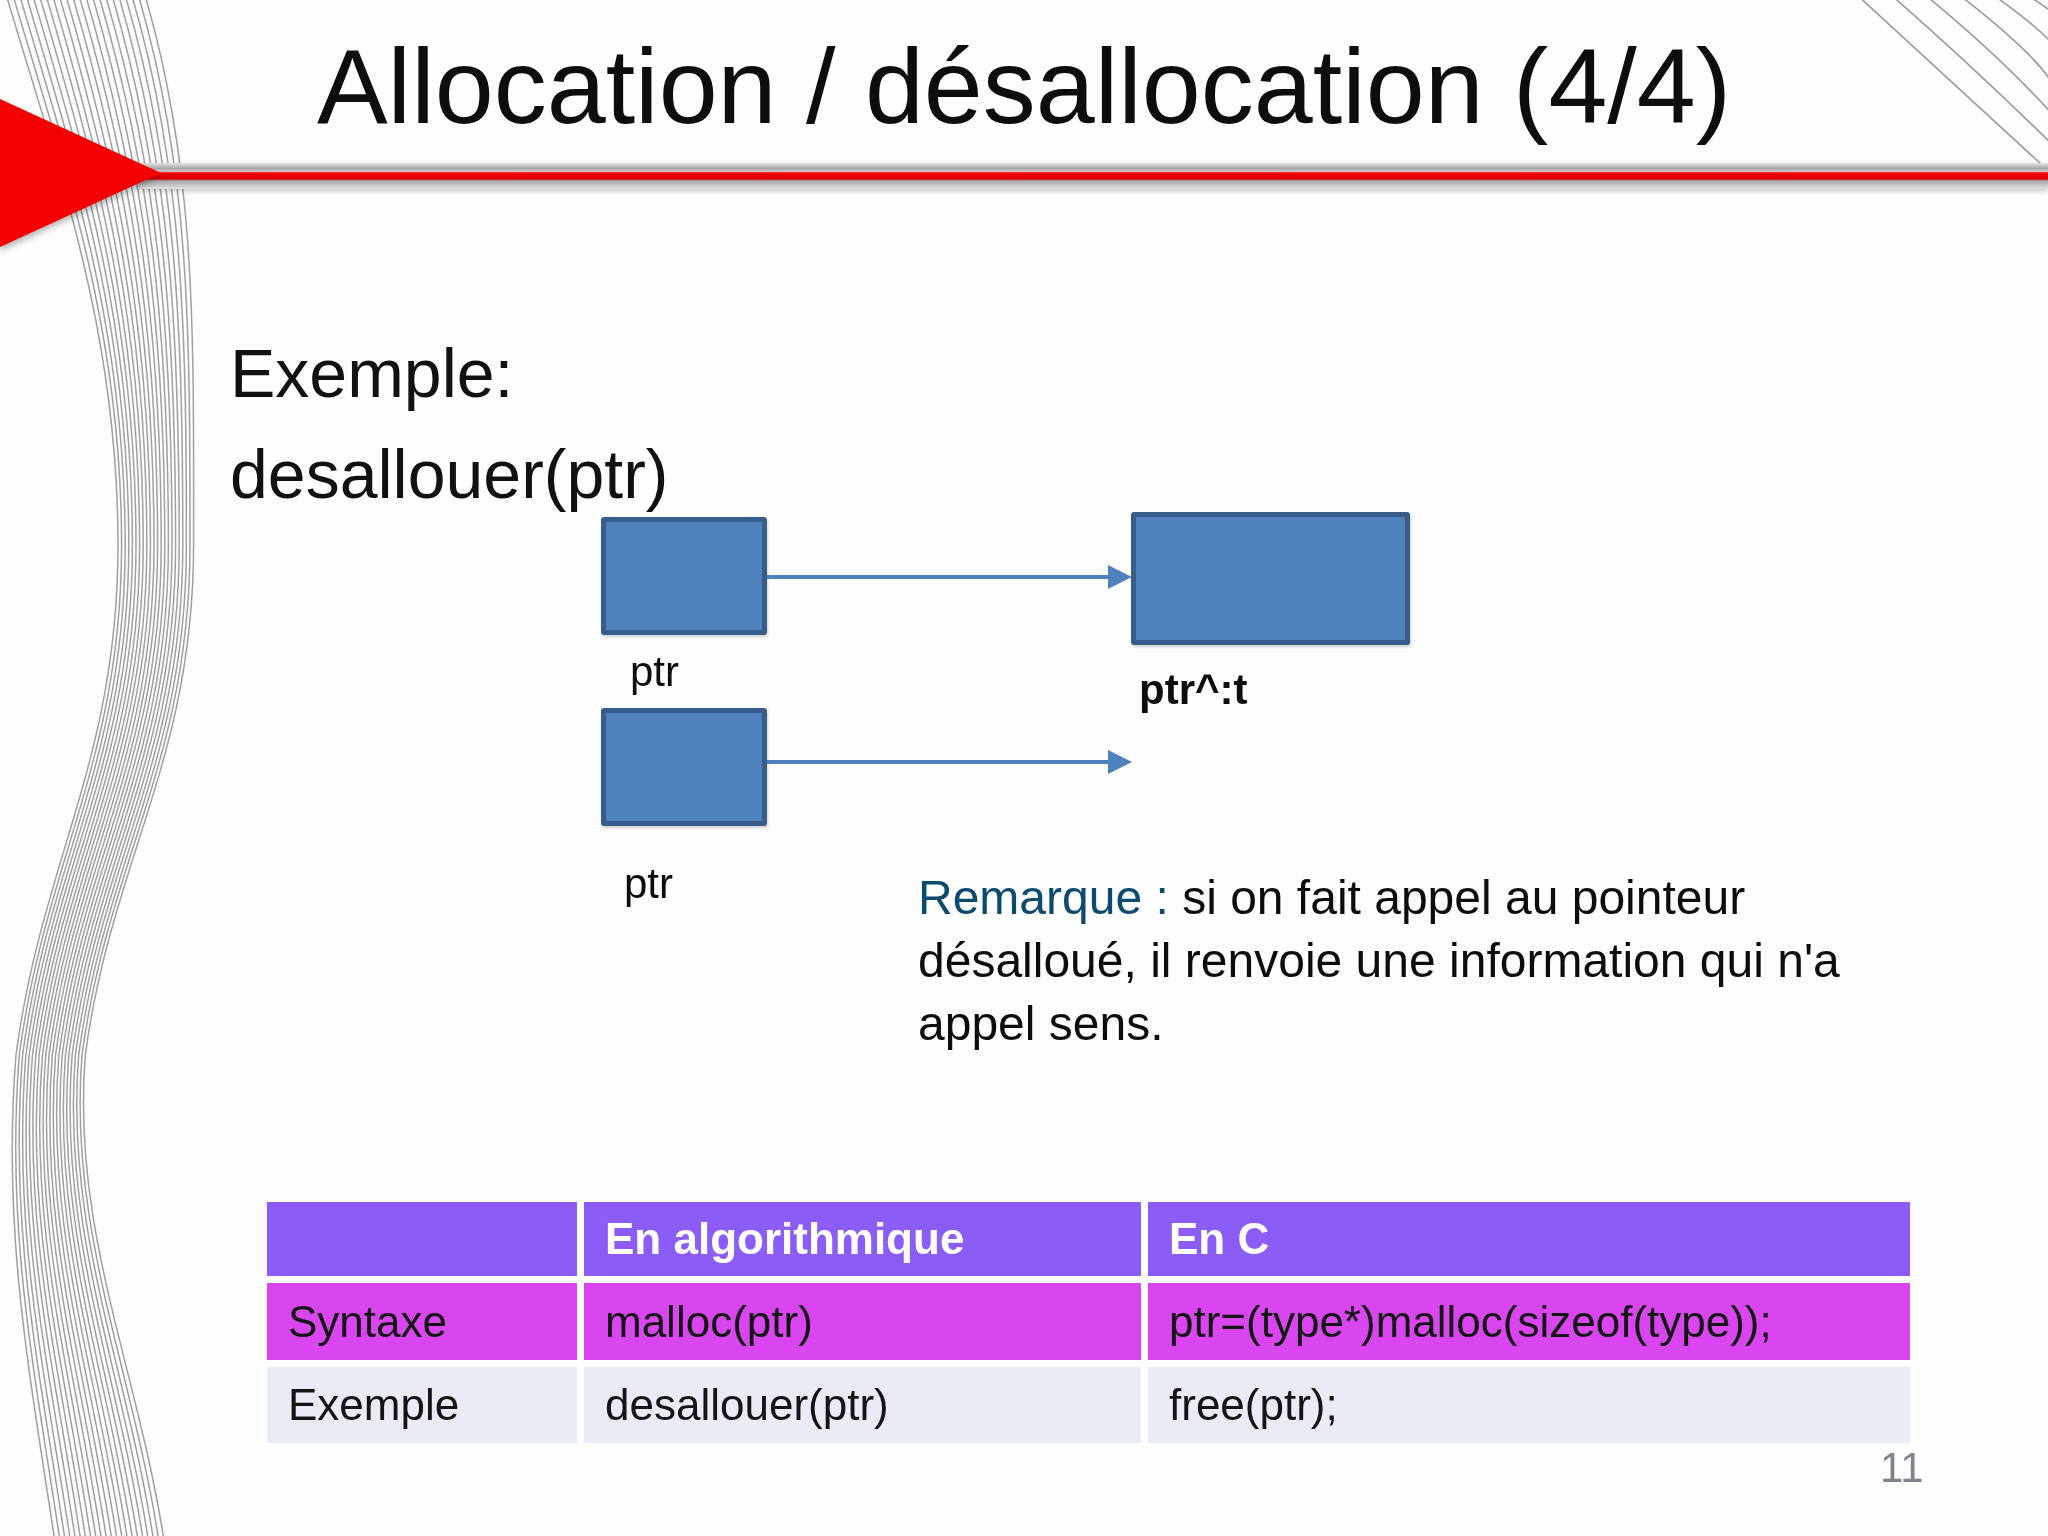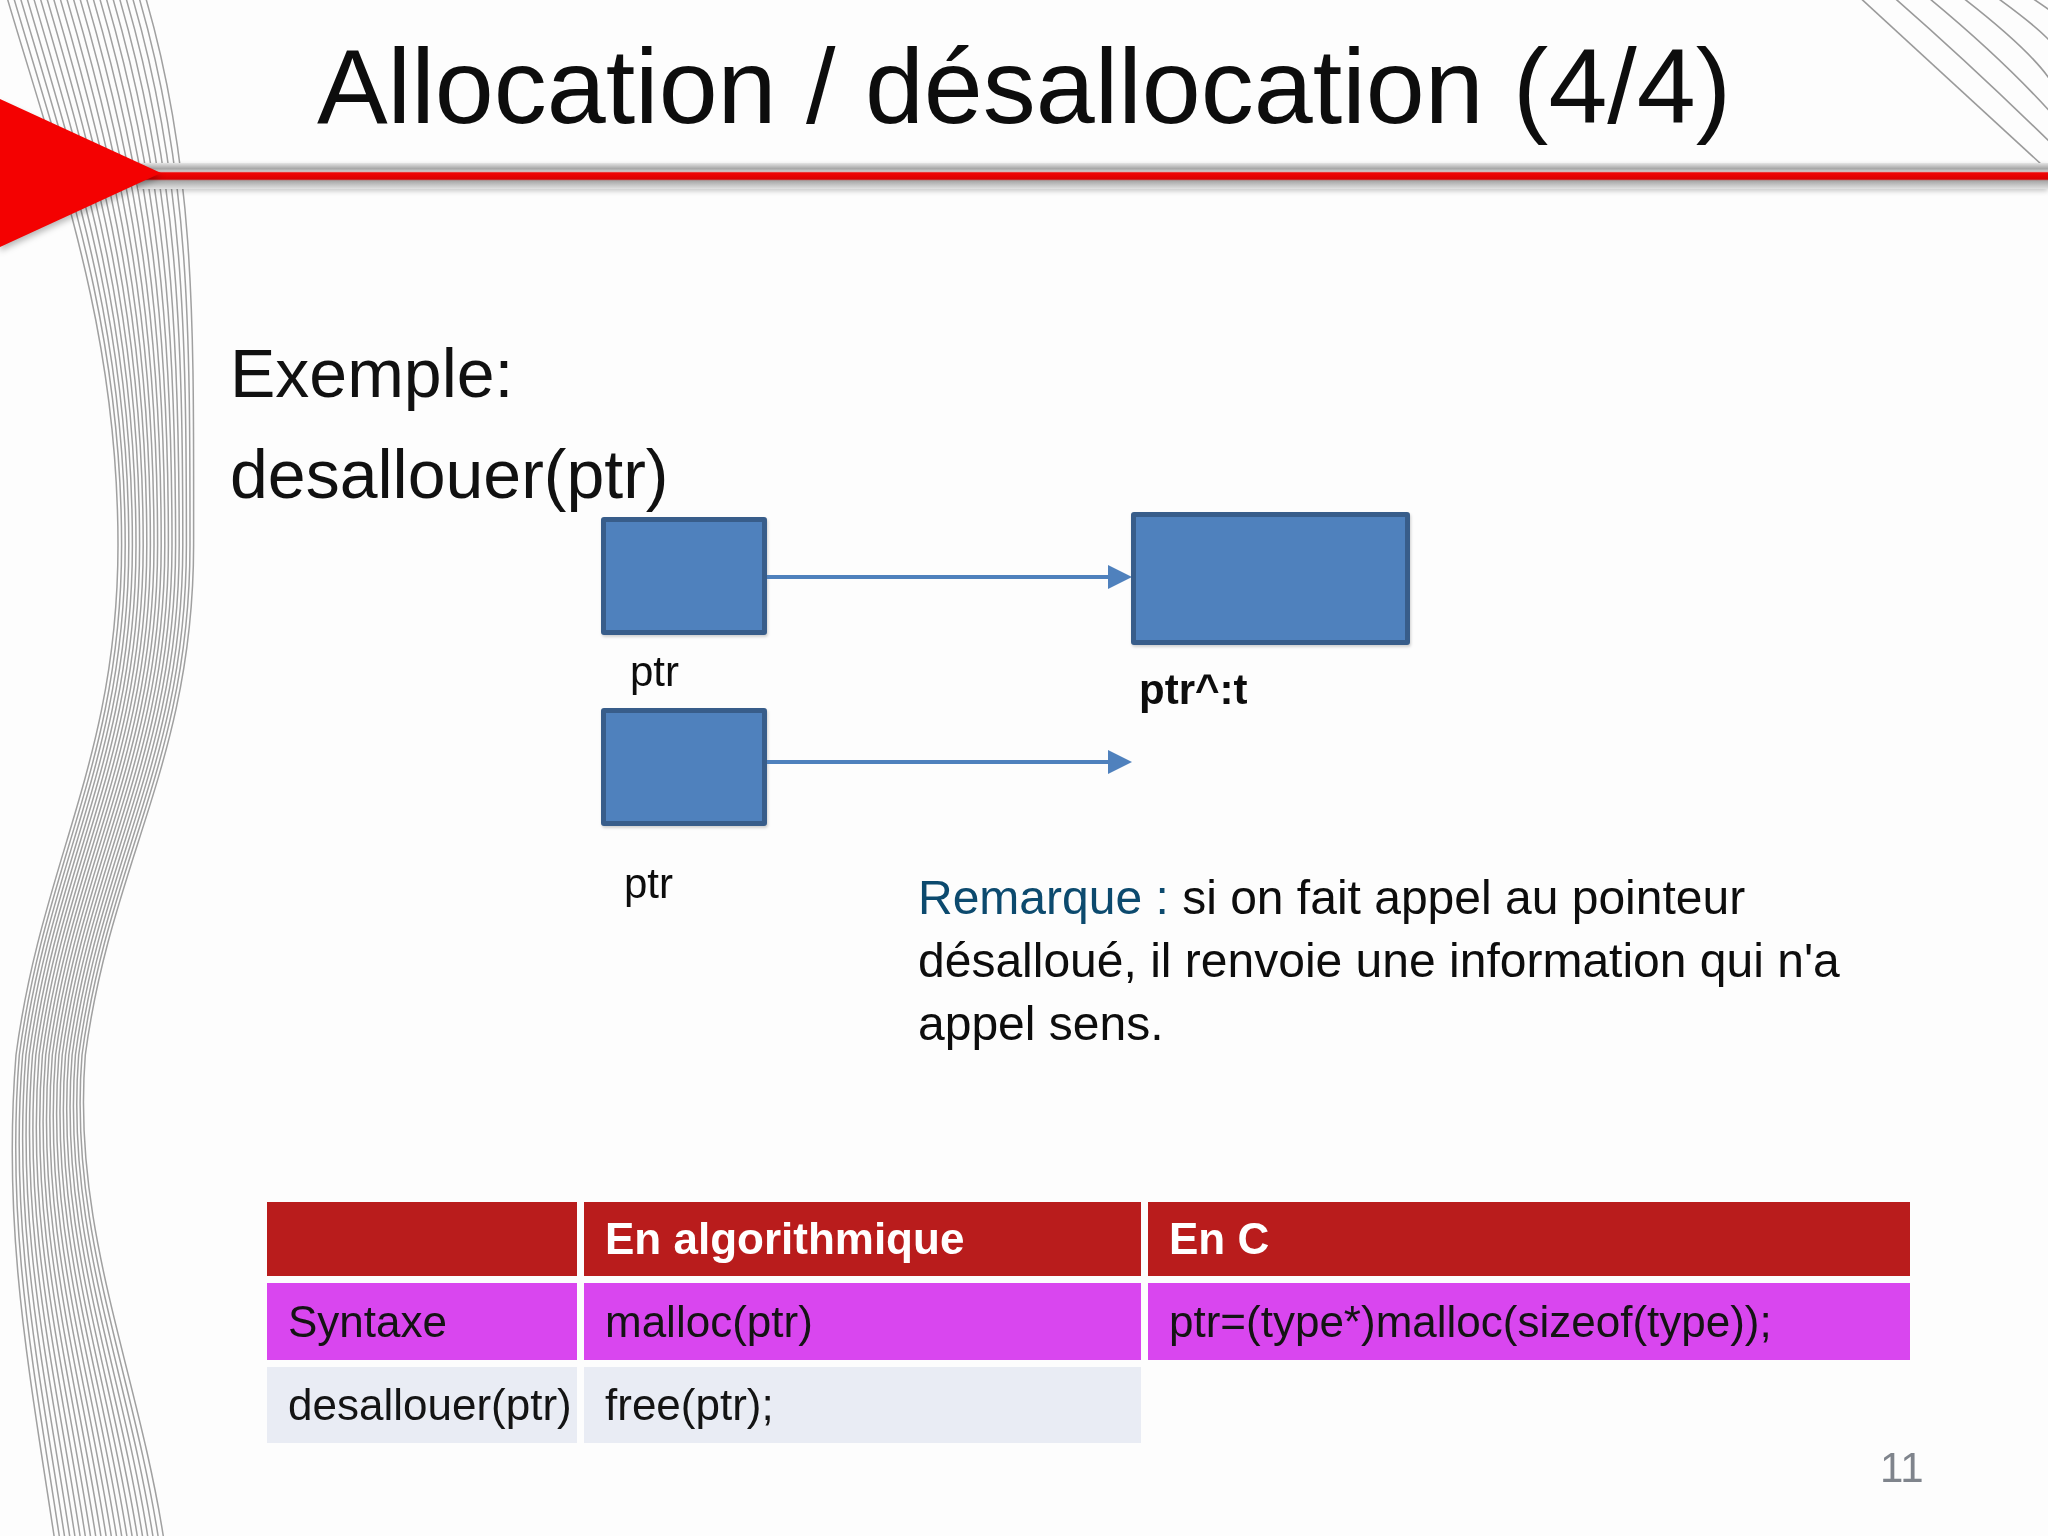--- a/index.html
+++ b/index.html
@@ -79,21 +79,21 @@
     display:grid;
     grid-template-columns:310px 557px 762px;
     grid-template-rows:74px 77px 76px;
     column-gap:7px;row-gap:7px;
   }
   .syntax-table .cell{
     display:flex;align-items:center;
     padding-left:21px;box-sizing:border-box;
     font-size:44px;white-space:nowrap;overflow:hidden;
   }
-  .syntax-table .head{background:#b91c1c;color:#ffffff;font-weight:bold;}
+  .syntax-table .head{background:#8b5cf6;color:#ffffff;font-weight:bold;}
   .syntax-table .r1{background:#d946ef;color:#141414;}
   .syntax-table .r2{background:#e9ecf4;color:#141414;}
 
   .page-number{left:1880px;top:1444px;font-size:42px;color:#7f848c;z-index:3;}
 </style>
 </head>
 <body>
 
 <svg id="left-curves" class="abs" width="210" height="1536" viewBox="0 0 210 1536">
     <path d="M 6 -6 C 58 170, 118 330, 118 545 C 118 760, 42 860, 16 1055 C 2 1230, 29 1370, 55 1542" fill="none" stroke="#8f8f8f" stroke-width="1.5" opacity="0.85"></path>
@@ -157,17 +157,18 @@
 
 <div class="abs syntax-table">
   <div class="cell head"></div>
   <div class="cell head">En algorithmique</div>
   <div class="cell head">En C</div>
 
   <div class="cell r1">Syntaxe</div>
   <div class="cell r1">malloc(ptr)</div>
   <div class="cell r1">ptr=(type*)malloc(sizeof(type));</div>
 
+  <div class="cell r2">Exemple</div>
   <div class="cell r2">desallouer(ptr)</div>
   <div class="cell r2">free(ptr);</div>
 </div>
 
 <div class="abs page-number">11</div>
 
 </body></html>

